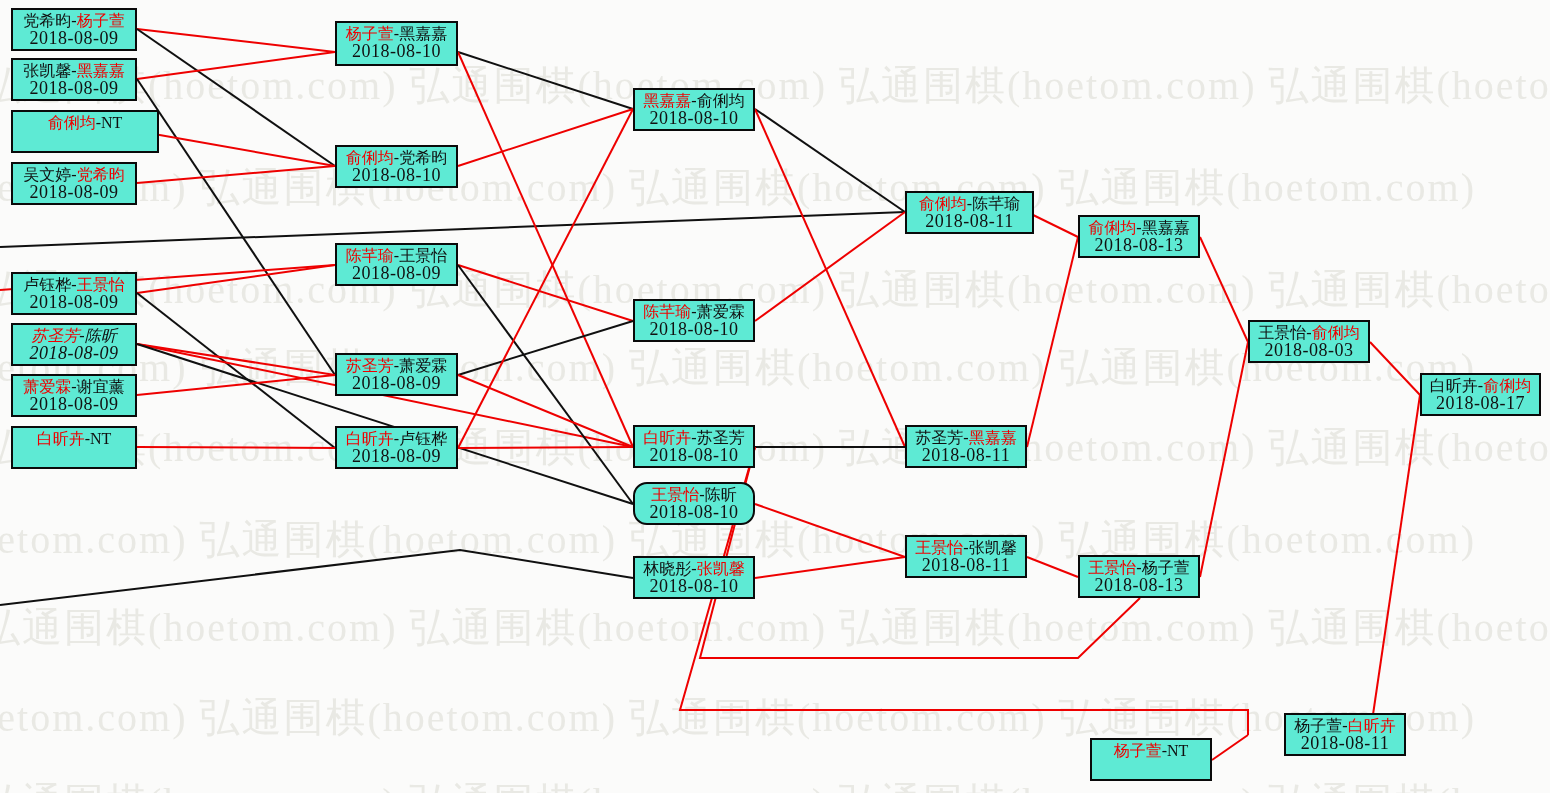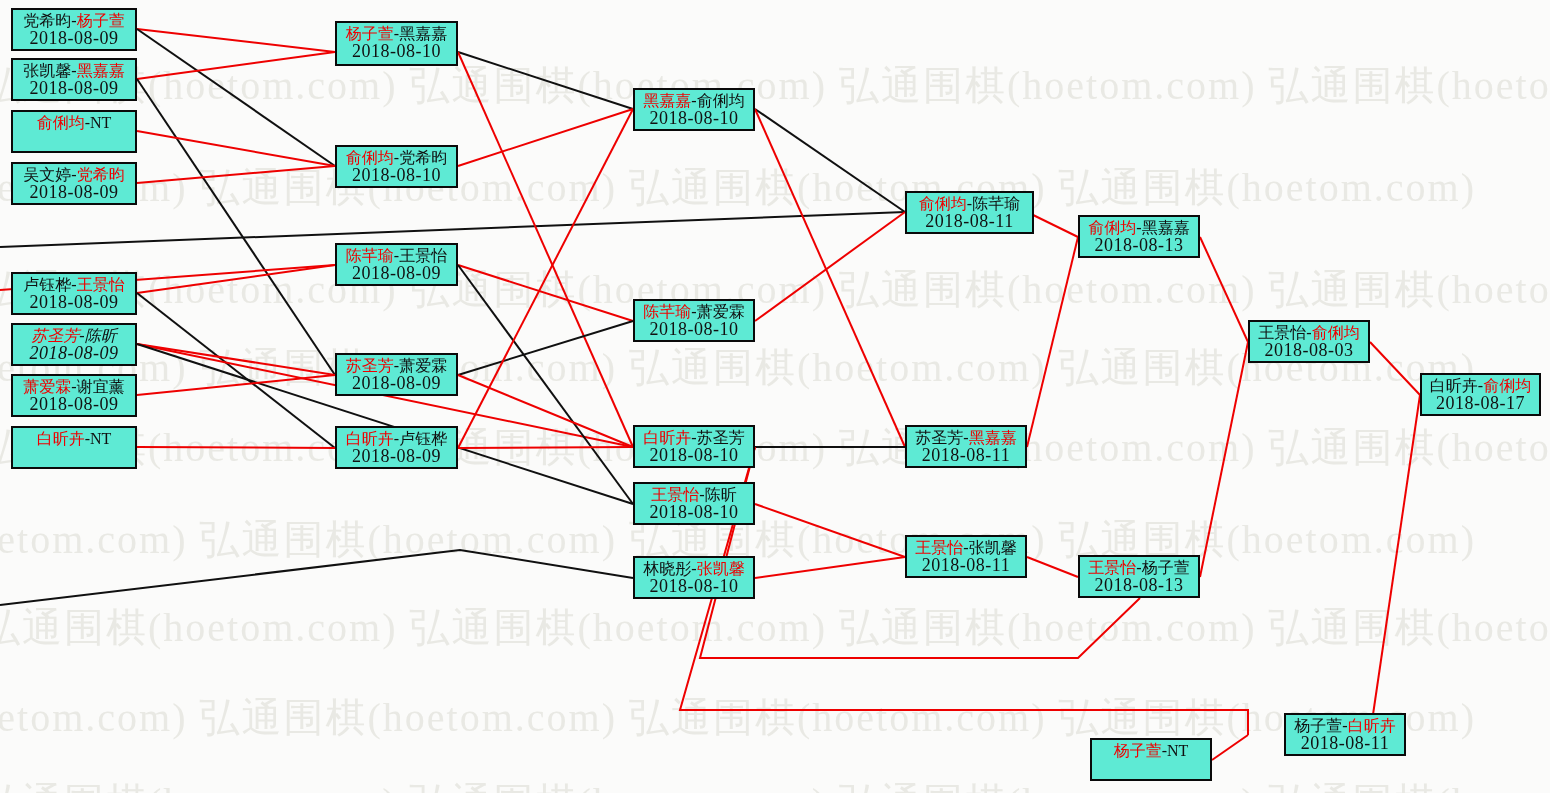--- a/index.html
+++ b/index.html
@@ -145,21 +145,21 @@
 
   <div id="nodes">
       <div class="node" style="left: 11px; top: 8px; width: 126px; height: 43px;">
         <div class="players"><span class="p-black">党希昀</span><span class="sep">-</span><span class="p-red">杨子萱</span></div>
         <div class="date">2018-08-09</div>
       </div>
       <div class="node" style="left: 11px; top: 58px; width: 126px; height: 43px;">
         <div class="players"><span class="p-black">张凯馨</span><span class="sep">-</span><span class="p-red">黑嘉嘉</span></div>
         <div class="date">2018-08-09</div>
       </div>
-      <div class="node" style="left: 11px; top: 110px; width: 126px; height: 43px;">
+      <div class="node" style="left: 11px; top: 110px; width: 148px; height: 43px;">
         <div class="players"><span class="p-red">俞俐均</span><span class="sep">-</span><span class="p-black">NT</span></div>
       </div>
       <div class="node" style="left: 11px; top: 162px; width: 126px; height: 43px;">
         <div class="players"><span class="p-black">吴文婷</span><span class="sep">-</span><span class="p-red">党希昀</span></div>
         <div class="date">2018-08-09</div>
       </div>
       <div class="node" style="left: 11px; top: 272px; width: 126px; height: 43px;">
         <div class="players"><span class="p-black">卢钰桦</span><span class="sep">-</span><span class="p-red">王景怡</span></div>
         <div class="date">2018-08-09</div>
       </div>
@@ -199,21 +199,21 @@
         <div class="date">2018-08-10</div>
       </div>
       <div class="node" style="left: 633px; top: 299px; width: 122px; height: 43px;">
         <div class="players"><span class="p-red">陈芊瑜</span><span class="sep">-</span><span class="p-black">萧爱霖</span></div>
         <div class="date">2018-08-10</div>
       </div>
       <div class="node" style="left: 633px; top: 425px; width: 122px; height: 43px;">
         <div class="players"><span class="p-red">白昕卉</span><span class="sep">-</span><span class="p-black">苏圣芳</span></div>
         <div class="date">2018-08-10</div>
       </div>
-      <div class="node" style="left: 633px; top: 482px; width: 122px; height: 43px;">
+      <div class="node" style="left: 633px; top: 482px; width: 122px; height: 43px; border-radius: 14px;">
         <div class="players"><span class="p-red">王景怡</span><span class="sep">-</span><span class="p-black">陈昕</span></div>
         <div class="date">2018-08-10</div>
       </div>
       <div class="node" style="left: 633px; top: 556px; width: 122px; height: 43px;">
         <div class="players"><span class="p-black">林晓彤</span><span class="sep">-</span><span class="p-red">张凯馨</span></div>
         <div class="date">2018-08-10</div>
       </div>
       <div class="node" style="left: 905px; top: 191px; width: 129px; height: 43px;">
         <div class="players"><span class="p-red">俞俐均</span><span class="sep">-</span><span class="p-black">陈芊瑜</span></div>
         <div class="date">2018-08-11</div>

